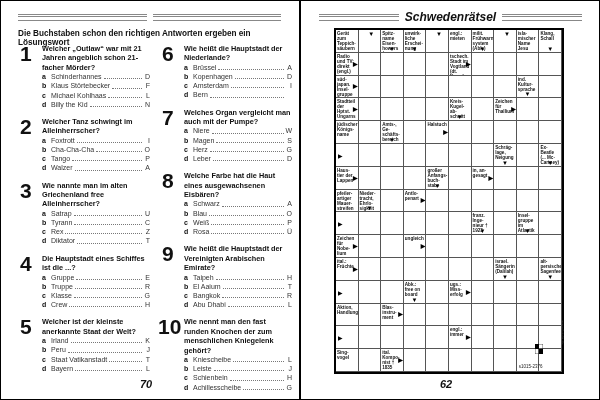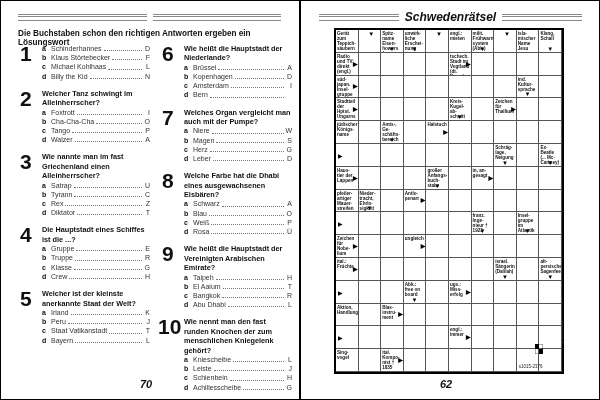--- a/index.html
+++ b/index.html
@@ -49,20 +49,21 @@
 
 <div class="page left">
   <div class="header">
     <div class="rule"></div>
     <div class="rule"></div>
   </div>
   <div class="intro">Die Buchstaben schon den richtigen Antworten ergeben ein Lösungswort</div>
   <div class="qcol c1" id="qcol1">
       <div class="q">
         <div class="num">1</div>
+        <div class="text">Welcher „Outlaw“ war mit 21 Jahren angeblich schon 21-facher Mörder?</div>
         <div class="ans">
           <span class="l">a</span>
           <span class="t">Schinderhannes</span>
           <span class="dots"></span>
           <span class="k">D</span>
         </div>
         <div class="ans">
           <span class="l">b</span>
           <span class="t">Klaus Störtebecker</span>
           <span class="dots"></span>
@@ -104,21 +105,21 @@
         </div>
         <div class="ans">
           <span class="l">d</span>
           <span class="t">Walzer</span>
           <span class="dots"></span>
           <span class="k">A</span>
         </div>
       </div>
       <div class="q">
         <div class="num">3</div>
-        <div class="text">Wie nannte man im fast Griechenland einen Alleinherrscher?</div>
+        <div class="text">Wie nannte man im alten Griechenland free Alleinherrscher?</div>
         <div class="ans">
           <span class="l">a</span>
           <span class="t">Satrap</span>
           <span class="dots"></span>
           <span class="k">U</span>
         </div>
         <div class="ans">
           <span class="l">b</span>
           <span class="t">Tyrann</span>
           <span class="dots"></span>
@@ -246,21 +247,21 @@
         </div>
         <div class="ans">
           <span class="l">d</span>
           <span class="t">Leber</span>
           <span class="dots"></span>
           <span class="k">D</span>
         </div>
       </div>
       <div class="q">
         <div class="num">8</div>
-        <div class="text">Welche Farbe hat die Dhabi eines ausgewachsenen Eisbären?</div>
+        <div class="text">Welche Farbe hat die Haut eines ausgewachsenen Eisbären?</div>
         <div class="ans">
           <span class="l">a</span>
           <span class="t">Schwarz</span>
           <span class="dots"></span>
           <span class="k">A</span>
         </div>
         <div class="ans">
           <span class="l">b</span>
           <span class="t">Blau</span>
           <span class="dots"></span>

